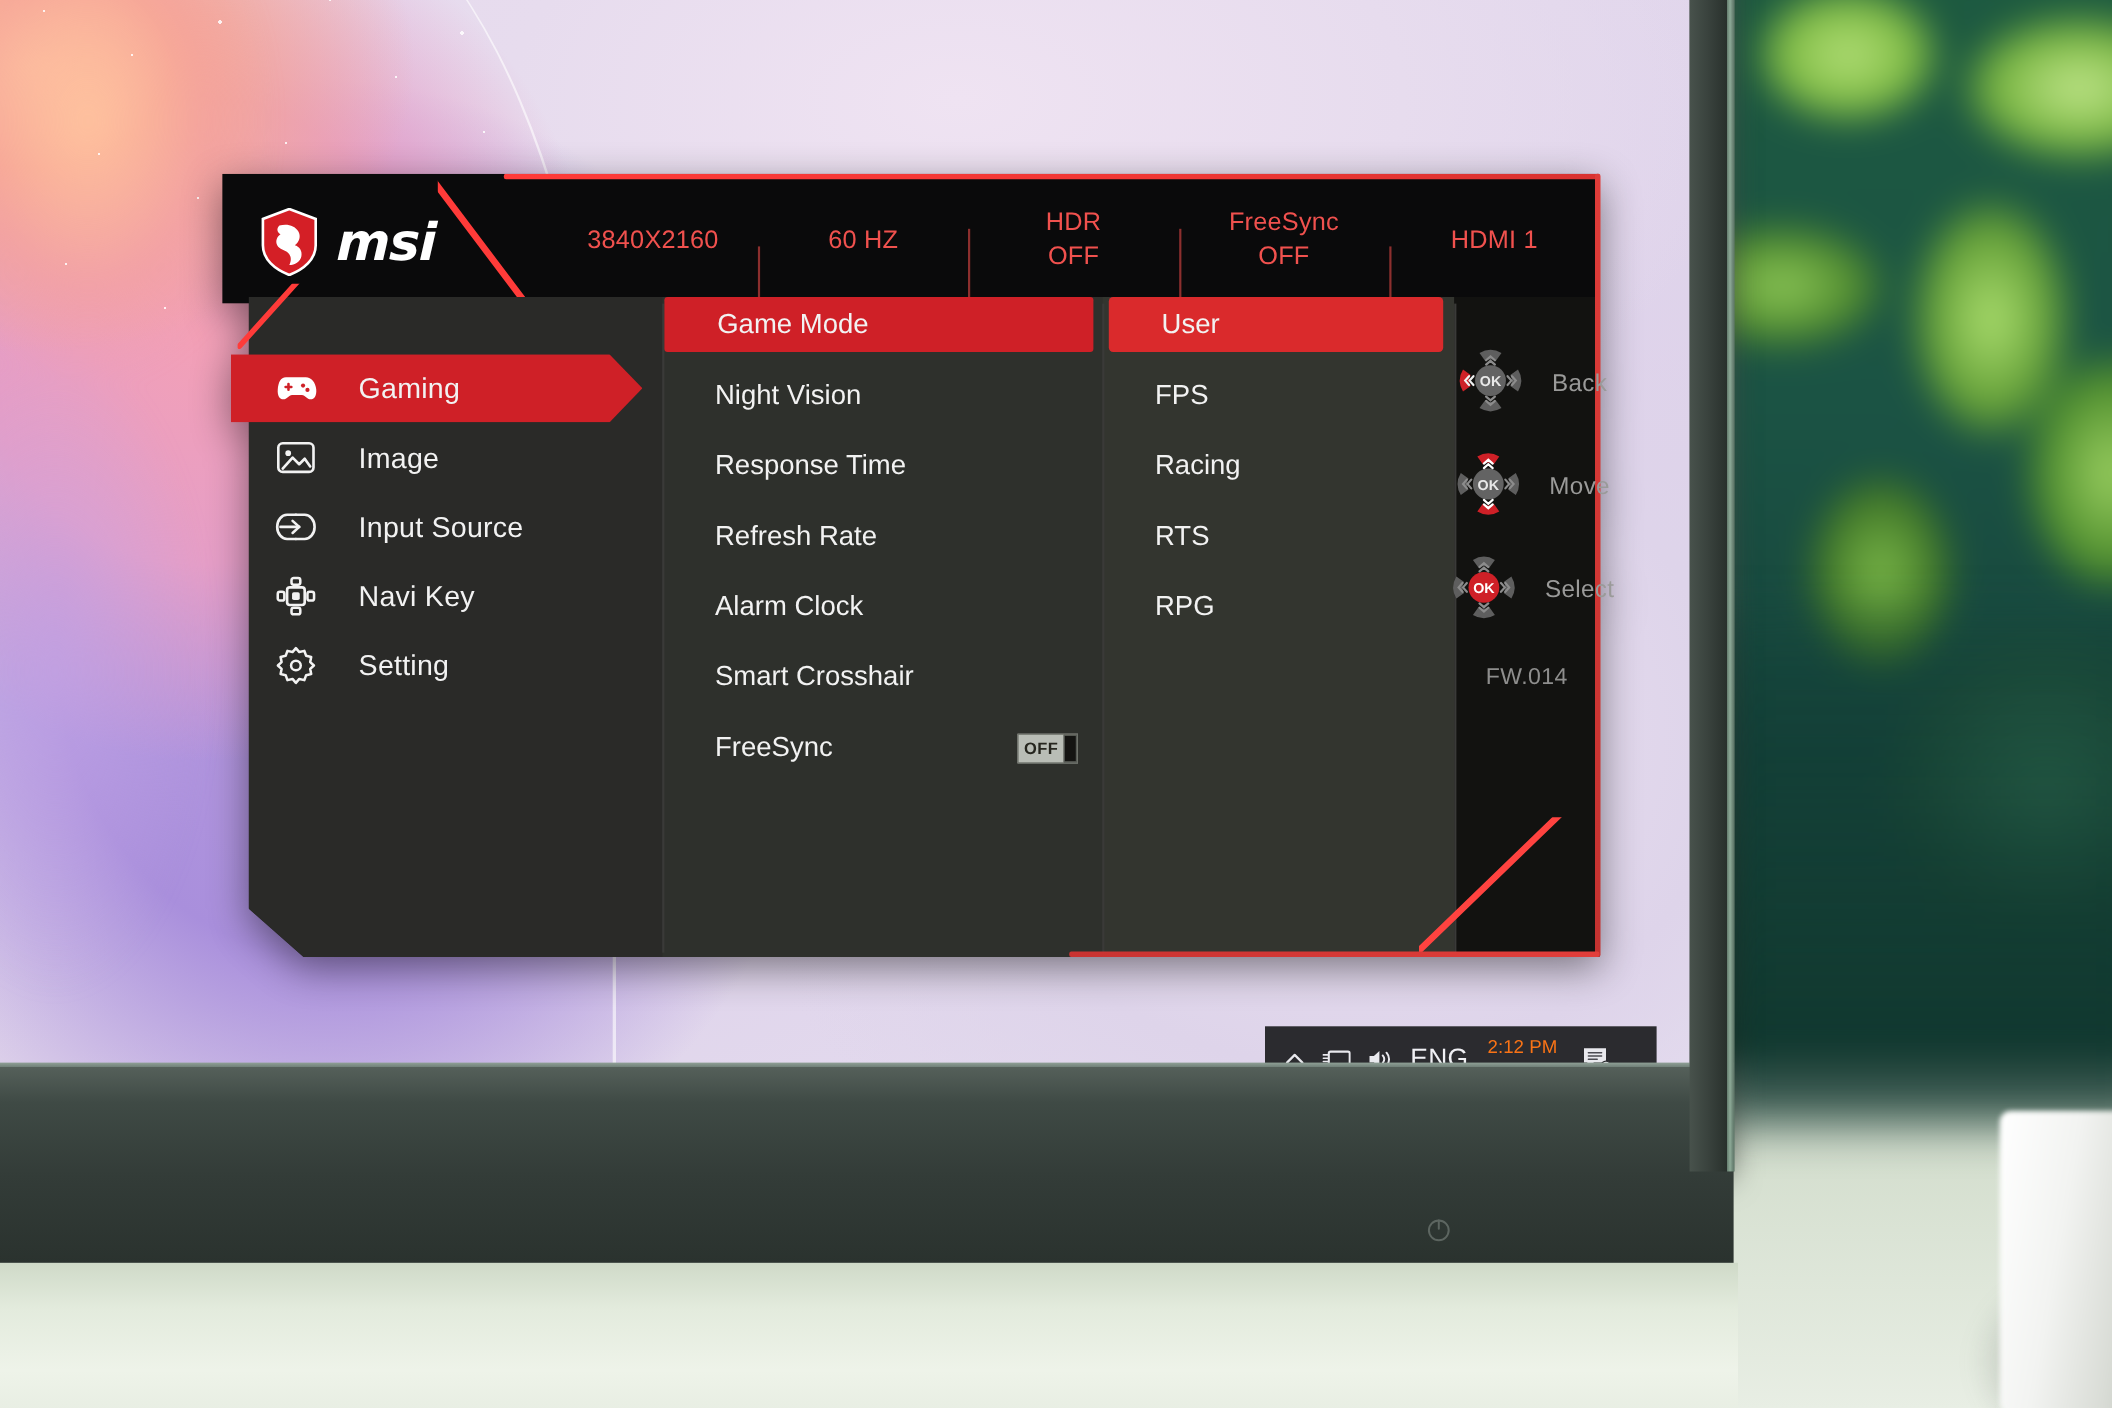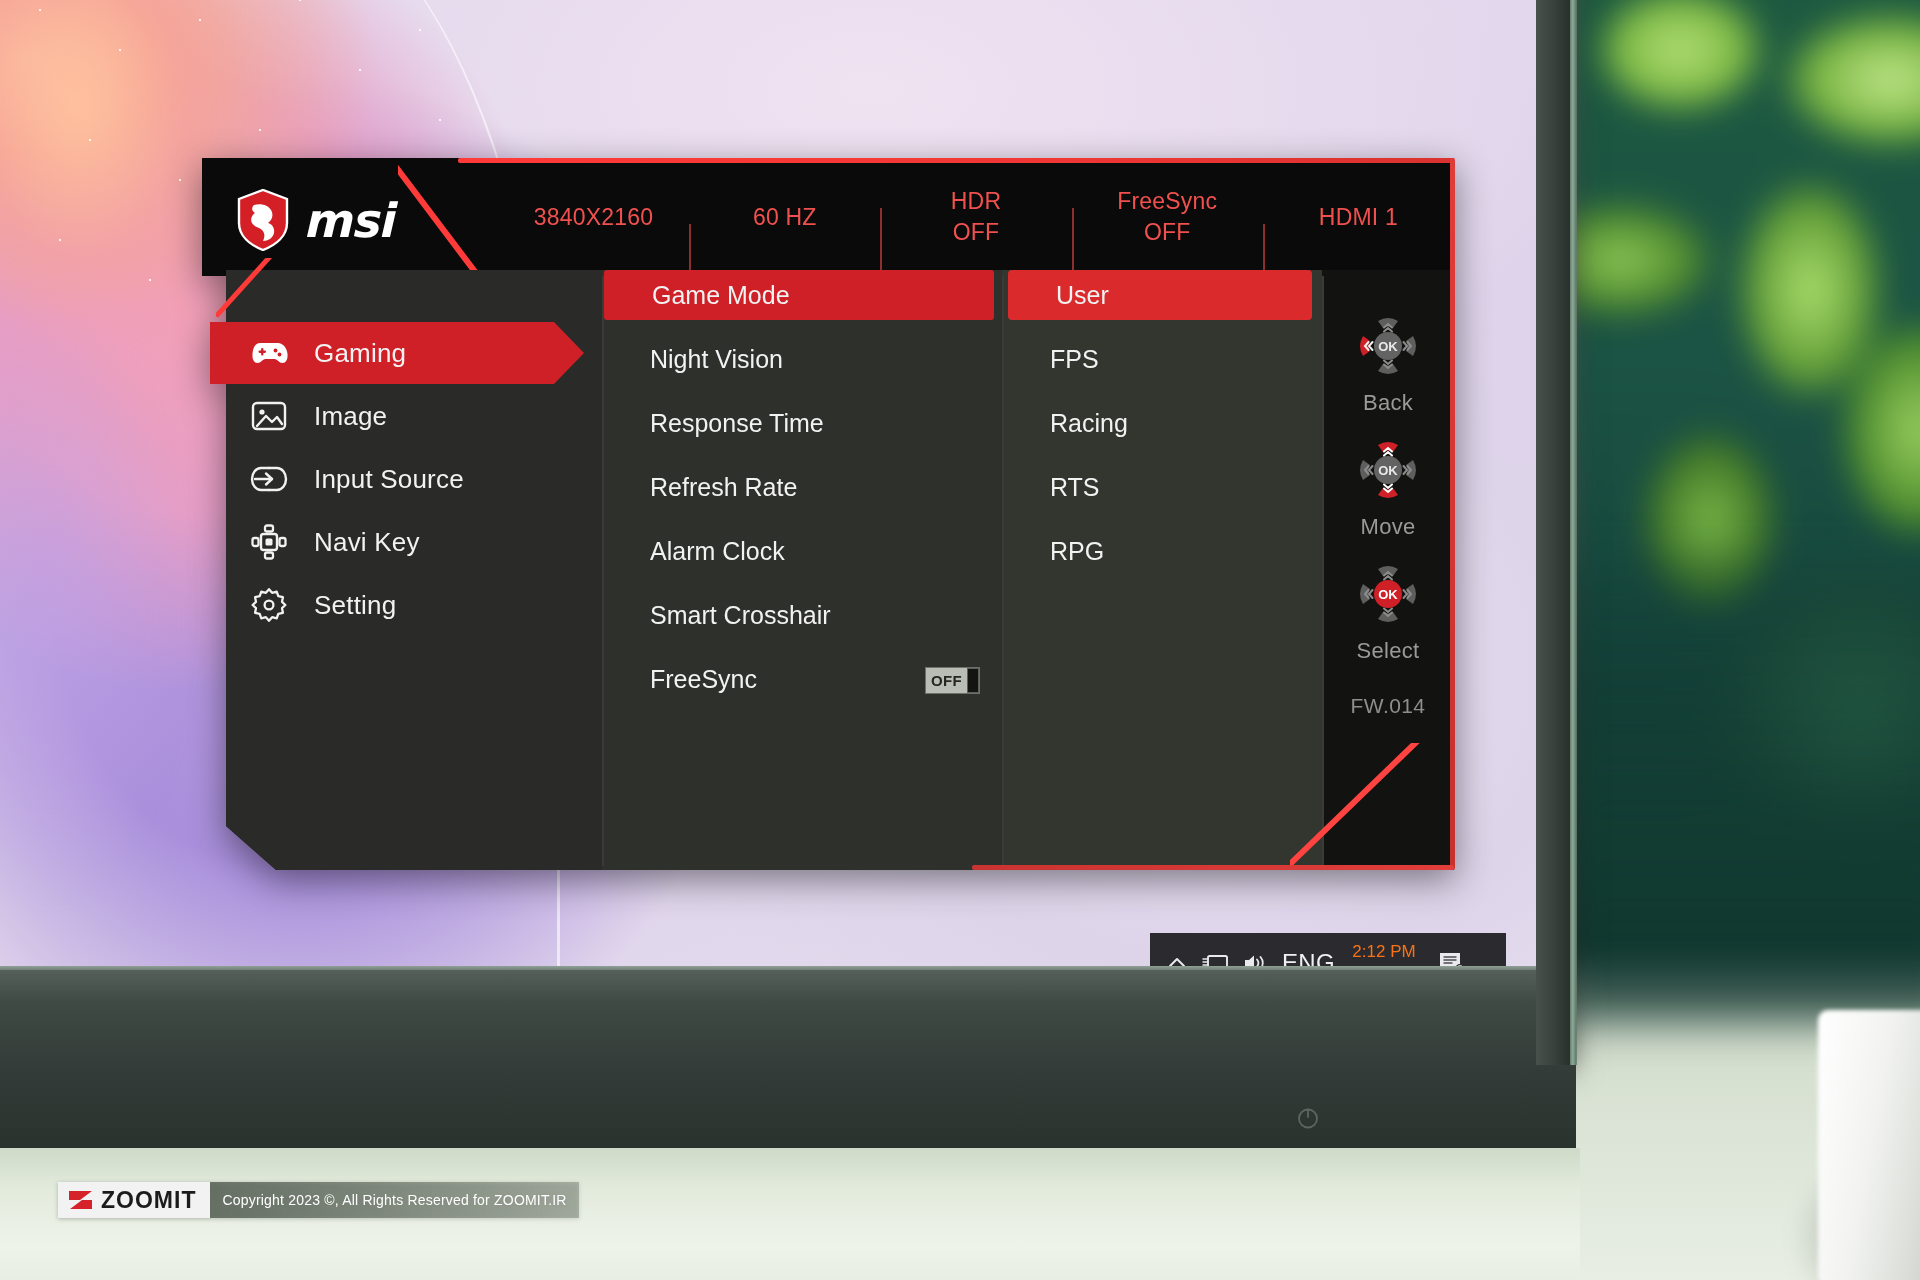--- a/index.html
+++ b/index.html
@@ -241,21 +241,21 @@
   .col-a{ left:24px; width:376px; background:#2a2a28;
     clip-path: polygon(0 0, 376px 0, 376px 600px, 50px 600px, 0 556px); }
   .col-b{ left:400px; width:400px; background:#2e302c; }
   .col-c{ left:800px; width:320px; background:#33352f; }
   .col-d{ left:1120px; width:132px; background:#121210; }
 
   
   .side-list{ position:absolute; left:24px; top:112px; width:376px; height:600px; padding-top:52px; }
   .side-item{
     position:relative; height:62px; display:flex; align-items:center;
-    padding-left:22px; gap:24px; margin-bottom:1px;
+    padding-left:22px; gap:36px; margin-bottom:1px;
   }
   .side-item .ico{ width:42px; height:42px; display:flex; align-items:center; justify-content:center; flex:0 0 auto;}
   .side-item .lbl{ color:#f2f2f2; font-size:26px; letter-spacing:.2px; }
   .side-item.active{ }
   .side-item.active .hl{
     position:absolute; left:-16px; top:0; width:374px; height:62px;
     background:#cf2027;
     clip-path: polygon(0 0, 344px 0, 374px 31px, 344px 62px, 0 62px);
     z-index:0;
   }
@@ -279,21 +279,21 @@
   .right-list{ position:absolute; left:800px; top:112px; width:320px; height:600px; }
   .right-item{
     height:50px; display:flex; align-items:center; padding-left:48px;
     color:#f2f2f2; font-size:25px; margin-bottom:14px; border-radius:4px;
   }
   .right-item.active{ background:#da2a2c; margin-left:6px; margin-right:10px; }
 
   
   .navcol{ position:absolute; left:1120px; top:112px; width:132px; height:600px; padding-top:36px;
            display:flex; flex-direction:column; align-items:center; }
-  .navblock{ display:flex; flex-direction:column; align-items:center; margin-bottom:14px; }
+  .navblock{ display:flex; flex-direction:row; align-items:center; margin-bottom:14px;gap:16px; }
   .navpad{ width:80px; height:80px; position:relative; }
   .navlabel{ color:#9a9a99; font-size:22px; margin-top:4px; letter-spacing:.3px;}
   .fw{ color:#8e8e8d; font-size:21px; margin-top:16px; letter-spacing:.4px;}
 
   
   .wm{
     position:absolute; left:58px; top:1182px; height:36px;
     display:flex; align-items:stretch;
     filter: drop-shadow(0 1px 2px rgba(0,0,0,.25));
   }
@@ -596,23 +596,14 @@
       <path d="M13 4.5 V12" stroke="#96a09a" stroke-width="1.8" stroke-linecap="round"></path>
     </svg>
   </div>
   <div class="bezel-side"></div>
   <div class="bezel-edge-hl"></div>
   <div class="desk"></div>
   <div class="cable">
       <i></i>
     </div>
 
-  <div class="wm">
-    <div class="wm-logo">
-      <svg class="wm-z" viewBox="0 0 26 22">
-        <path d="M1 2 H24 L12 11 H24 L24 20 H2 L14 11 H1 Z" fill="#d6232b"></path>
-      </svg>
-      <span class="wm-name">ZOOMIT</span>
-    </div>
-    <div class="wm-copy">Copyright 2023 ©, All Rights Reserved for ZOOMIT.IR</div>
-  </div>
 
 </div>
 
 </body></html>

